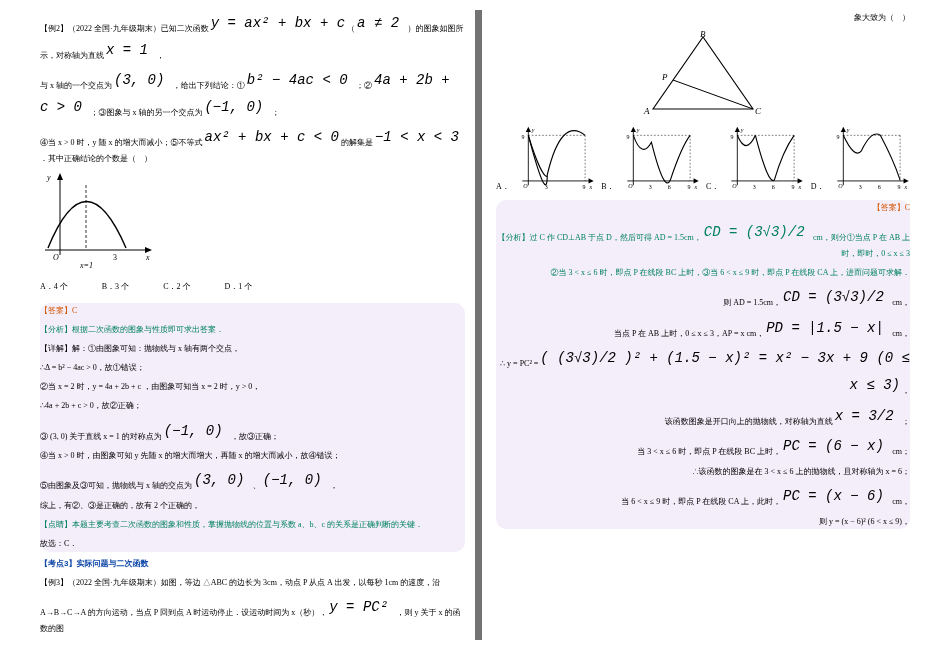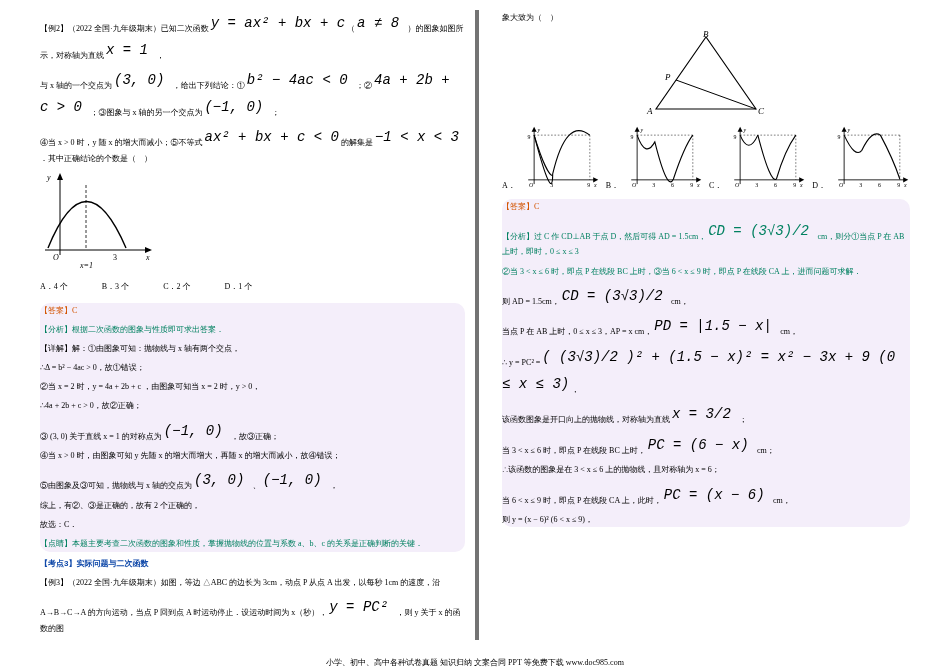--- a/index.html
+++ b/index.html
@@ -24,21 +24,21 @@
   }
   .col {
     width: 50%;
     box-sizing: border-box;
     font-size: 8px;
     line-height: 1.9;
     color: #000;
     overflow: hidden;
   }
   .col-left   { padding-right: 10px; }
-  .col-right  { padding-left: 23px; border-left: 4px solid #737373; }
+  .col-right  { padding-left: 14px; border-left: 7px solid #737373; text-align: right; }
   .p { margin: 0 0 4px 0; }
   .sup { vertical-align: super; font-size: 7px; }
   .math { font-family: Liberation Mono, monospace; font-style: italic; font-size: 14px; }
   .chart-wrap { margin: 4px 0; }
   .opts {
     display: flex;
     gap: 34px;
     font-size: 8px;
     margin: 4px 0 8px 0;
     align-items: center;
@@ -76,21 +76,21 @@
 <body>
 
 <div class="page">
   <div class="columns">
 
     <div class="col col-left">
       <p class="p">
         <span>【例2】（2022 全国·九年级期末）已知二次函数 </span>
         <span class="math sup">y = ax² + bx + c</span>
         <span>（</span>
-        <span class="math sup"> a ≠ 8 </span>
+        <span class="math sup"> a ≠ 2 </span>
         <span>）的图象如图所示，对称轴为直线</span>
         <span class="math sup"> x = 1 </span>
         <span>，</span>
       </p>
       <p class="p">
         <span>与 x 轴的一个交点为 </span>
         <span class="math sup">(3, 0) </span>
         <span>，给出下列结论：①</span>
         <span class="math sup"> b² − 4ac &lt; 0 </span>
         <span>；②</span>
@@ -148,22 +148,22 @@
         </p>
         <p class="p">④当 x &gt; 0 时，由图象可知 y 先随 x 的增大而增大，再随 x 的增大而减小，故④错误；</p>
         <p class="p">
           <span>⑤由图象及③可知，抛物线与 x 轴的交点为 </span>
           <span class="math sup">(3, 0) </span>
           <span>、</span>
           <span class="math sup">(−1, 0) </span>
           <span>，</span>
         </p>
         <p class="p">综上，有②、③是正确的，故有 2 个正确的，</p>
+        <p class="p teal">【点睛】本题主要考查二次函数的图象和性质，掌握抛物线的位置与系数 a、b、c 的关系是正确判断的关键．</p>
         <p class="p">故选：C．</p>
-        <p class="p teal">【点睛】本题主要考查二次函数的图象和性质，掌握抛物线的位置与系数 a、b、c 的关系是正确判断的关键．</p>
       </div>
       <p class="p blueB">【考点3】实际问题与二次函数</p>
       <p class="p">【例3】（2022 全国·九年级期末）如图，等边 △ABC 的边长为 3cm，动点 P 从点 A 出发，以每秒 1cm 的速度，沿</p>
       <p class="p">
         <span>A→B→C→A 的方向运动，当点 P 回到点 A 时运动停止．设运动时间为 x（秒），</span>
         <span class="math sup"> y = PC² </span>
         <span>，则 y 关于 x 的函数的图</span>
       </p>
     </div>
 
@@ -295,14 +295,13 @@
         <p class="p">
           <span>当 6 &lt; x ≤ 9 时，即点 P 在线段 CA 上，此时，</span>
           <span class="math sup"> PC = (x − 6) </span>
           <span>cm，</span>
         </p>
         <p class="p">则 y = (x − 6)² (6 &lt; x ≤ 9)，</p>
       </div>
     </div>
   </div>
 
-  <div class="footer">小学、初中、高中各种试卷真题 知识归纳 文案合同  PPT 等免费下载   www.doc985.com</div>
 </div>
 
 </body></html>

